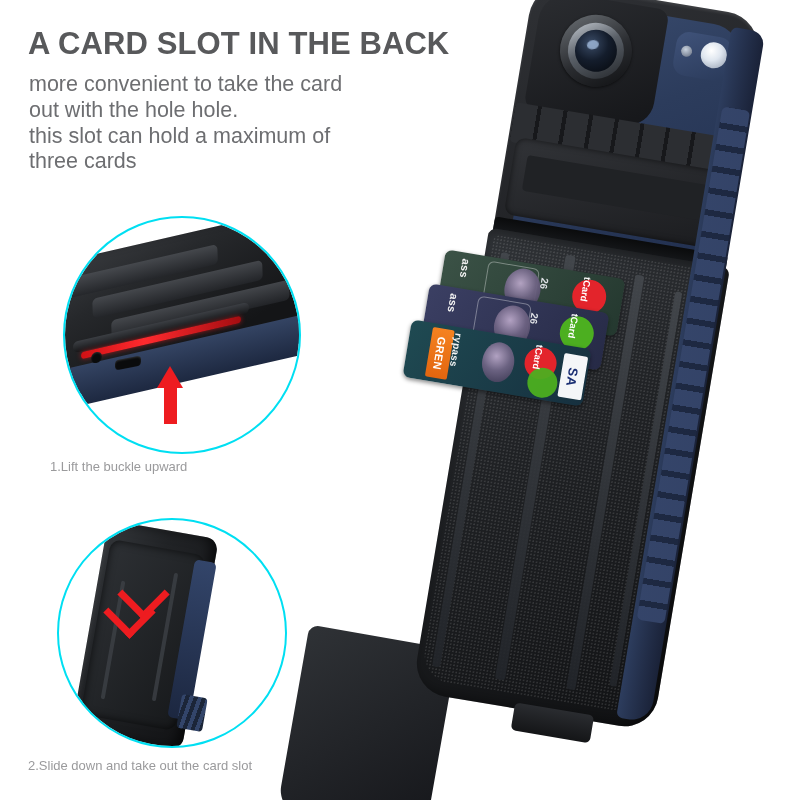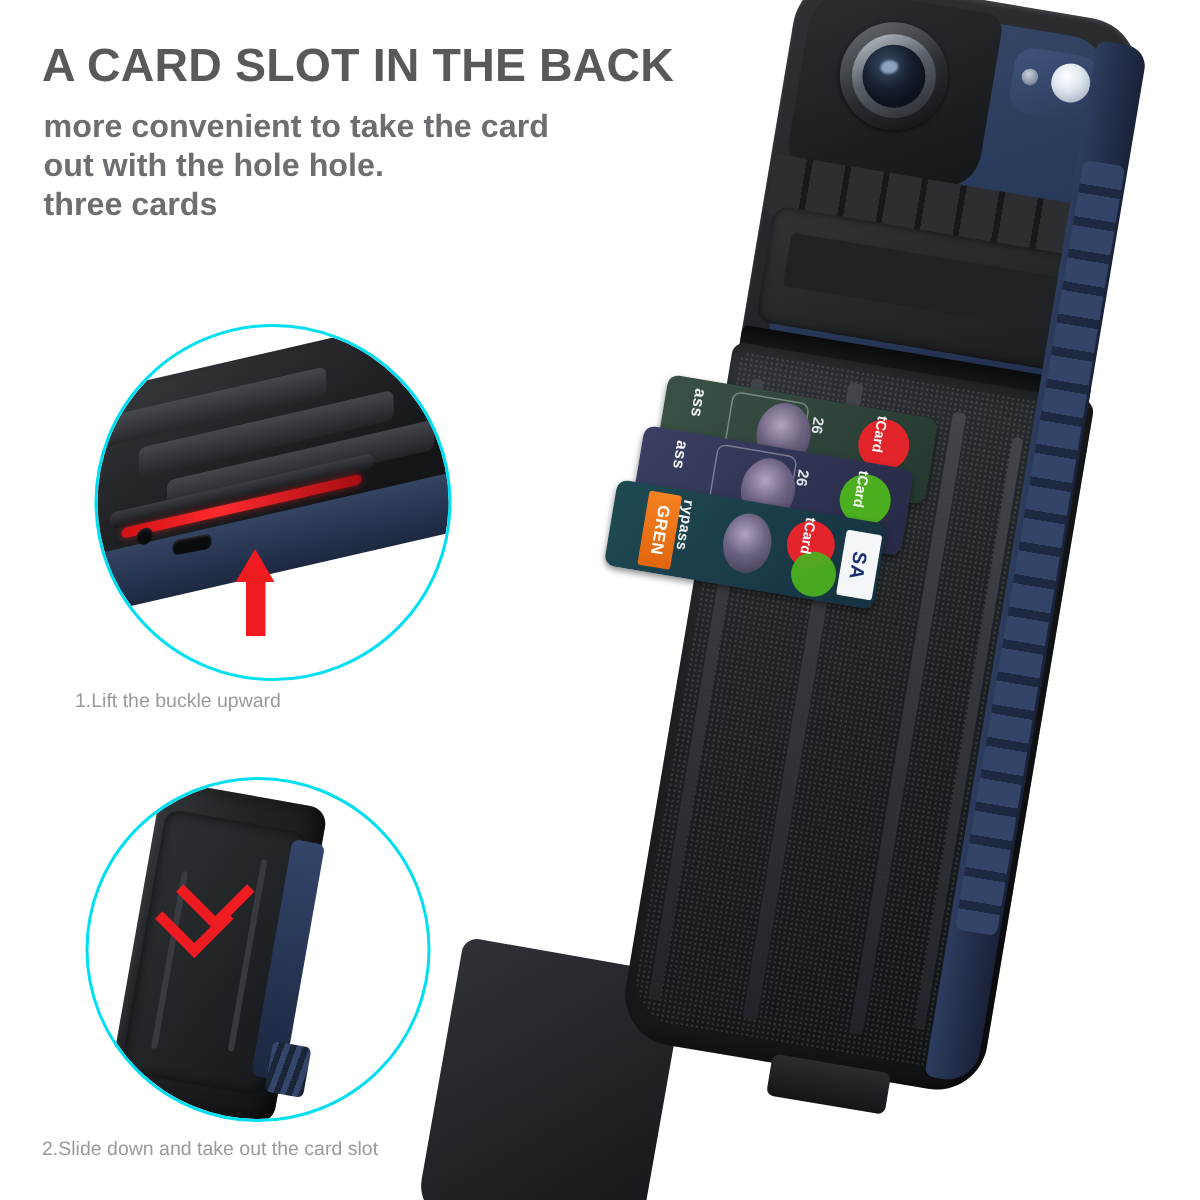--- a/index.html
+++ b/index.html
@@ -10,21 +10,21 @@
   .stage{position:absolute;inset:0;width:716px;height:800px;}
 
   
   .headline{
     position:absolute;left:28px;top:28px;width:470px;
     font-size:31px;font-weight:bold;letter-spacing:.1px;
     color:#58595b;line-height:1.06;white-space:nowrap;
   }
   .subcopy{
     position:absolute;left:29px;top:72px;width:430px;
-    font-size:21.5px;font-weight:700;color:#6d6e71;line-height:1.2;
+    font-size:21.5px;font-weight:400;color:#6d6e71;line-height:1.2;
   }
   .subcopy div{white-space:nowrap;}
 
   .step-caption{
     position:absolute;font-size:13px;color:#9a9a9c;
     font-weight:400;white-space:nowrap;
   }
   #cap1{left:50px;top:459px;}
   #cap2{left:28px;top:758px;}
 
@@ -289,20 +289,21 @@
 </head>
 <body>
 
 <div class="stage">
 
   <div class="headline">A CARD SLOT IN THE BACK</div>
 
   <div class="subcopy">
     <div>more convenient to take the card</div>
     <div>out with the hole hole.</div>
+    <div>this slot can hold a maximum of</div>
     <div>three cards</div>
   </div>
 
   <div class="step-caption" id="cap1">1.Lift the buckle upward</div>
   <div class="step-caption" id="cap2">2.Slide down and take out the card slot</div>
 
   <div class="clip" id="clip1">
     <div class="i1-body">
       <div class="i1-rib" style="left:20px;top:18px;width:150px;"></div>
       <div class="i1-rib" style="left:44px;top:44px;width:170px;"></div>

